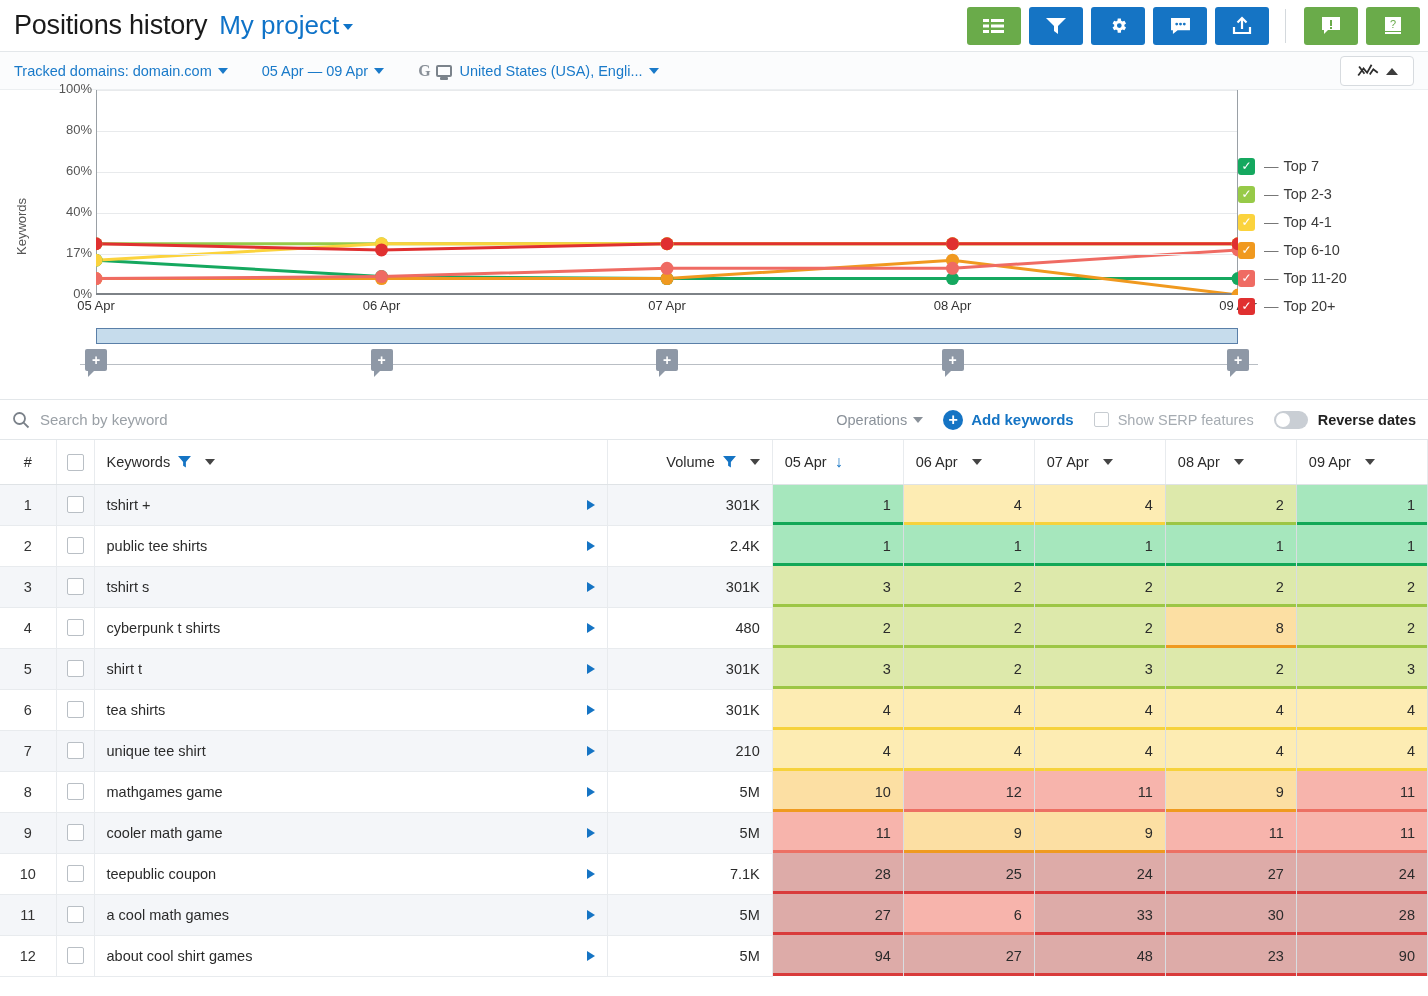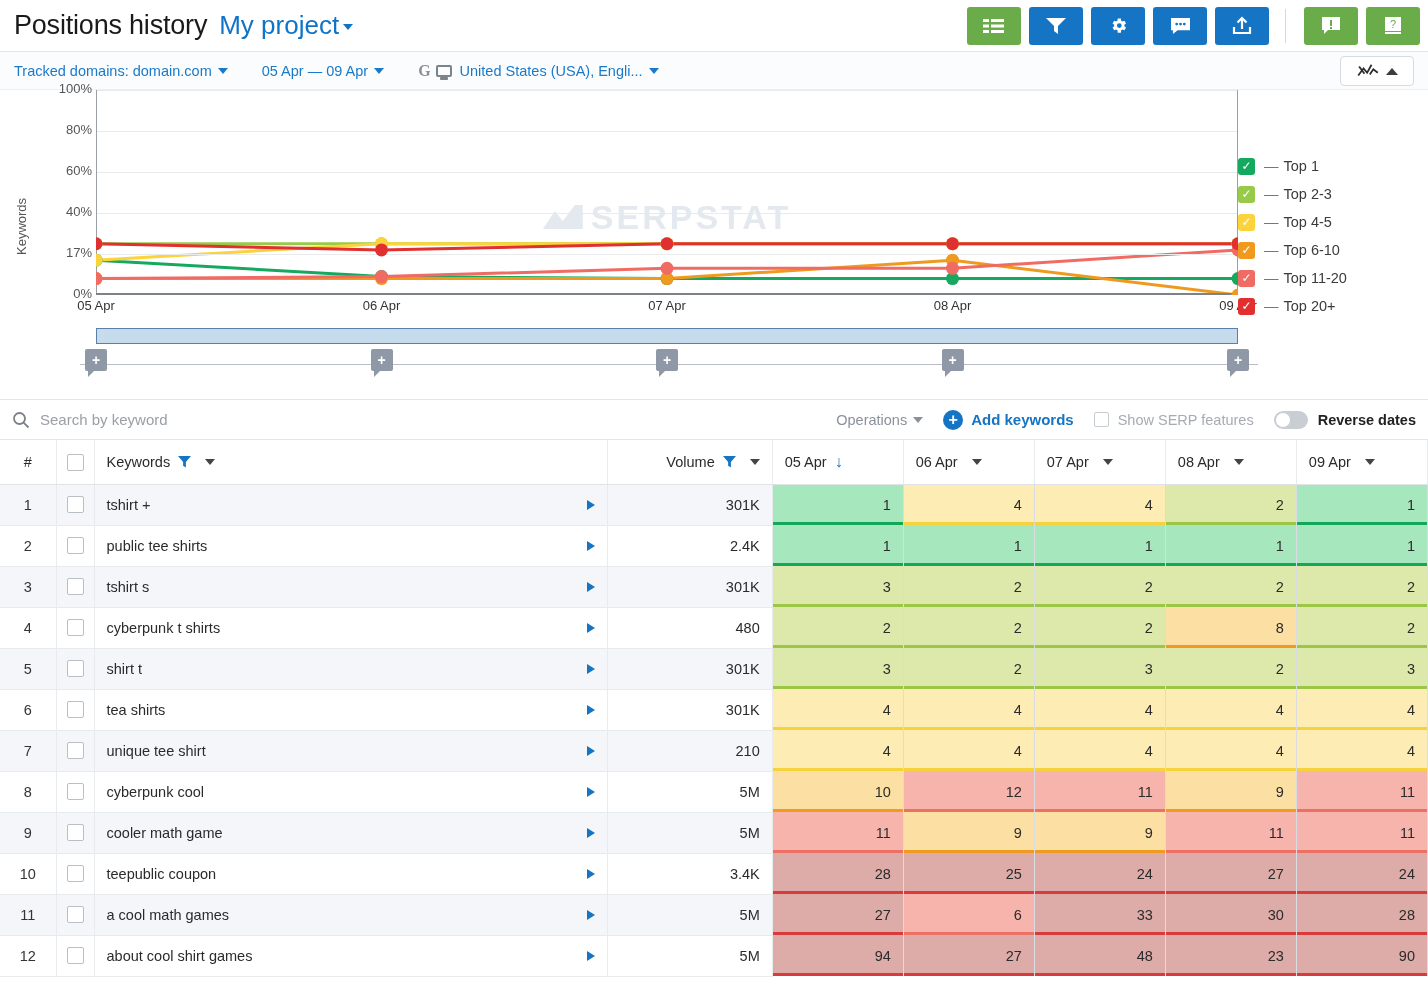--- a/index.html
+++ b/index.html
@@ -289,26 +289,20 @@
       <div class="ytick" style="top: 155px;">17%</div>
       <div class="ytick" style="top: 114px;">40%</div>
       <div class="ytick" style="top: 73px;">60%</div>
       <div class="ytick" style="top: 32px;">80%</div>
       <div class="ytick" style="top: -9px;">100%</div>
     </div>
   <div class="plot"><div class="gridline" style="top: 0px;"></div><div class="gridline" style="top: 41px;"></div><div class="gridline" style="top: 82px;"></div><div class="gridline" style="top: 123px;"></div><div class="gridline" style="top: 164px;"></div>
     <div class="axis-v"></div>
     <div class="axis-v-r"></div>
     <div class="axis-h"></div>
-    <div class="watermark">
-      <svg width="40" height="26" viewBox="0 0 40 26" fill="#e4e9ef">
-          <polygon points="0,24 12,6 20,16 32,0 40,0 40,24"></polygon>
-        </svg>
-      <span>SERPSTAT</span>
-    </div>
     <svg id="chart-svg" width="100%" height="205" viewBox="0 0 1142 205" preserveAspectRatio="none">
         <polyline points="0,170.15 285.5,186.55 571,188.6 856.5,188.6 1142,188.6" fill="none" stroke="#15a85f" stroke-width="3" vector-effect="non-scaling-stroke"></polyline>
         <polyline points="0,153.75 285.5,153.75 571,153.75 856.5,153.75 1142,153.75" fill="none" stroke="#97ca48" stroke-width="3" vector-effect="non-scaling-stroke"></polyline>
         <polyline points="0,170.15 285.5,153.75 571,153.75 856.5,153.75 1142,153.75" fill="none" stroke="#fbd33d" stroke-width="3" vector-effect="non-scaling-stroke"></polyline>
         <polyline points="0,188.6 285.5,188.6 571,188.6 856.5,170.15 1142,205" fill="none" stroke="#f0991f" stroke-width="3" vector-effect="non-scaling-stroke"></polyline>
         <polyline points="0,188.6 285.5,186.55 571,178.35 856.5,178.35 1142,159.9" fill="none" stroke="#ef6b63" stroke-width="3" vector-effect="non-scaling-stroke"></polyline>
         <polyline points="0,153.75 285.5,159.9 571,153.75 856.5,153.75 1142,153.75" fill="none" stroke="#e03030" stroke-width="3" vector-effect="non-scaling-stroke"></polyline>
       </svg>
     <svg id="chart-dots" width="100%" height="205" viewBox="0 0 1142 205" preserveAspectRatio="none" style="position:absolute;left:0;top:0">
         <ellipse cx="0" cy="170.15" rx="6.5" ry="6.5" transform="translate(0,0)" fill="#15a85f"></ellipse>
@@ -348,31 +342,31 @@
       <div class="xlab" style="left: 25%;">06 Apr</div>
       <div class="xlab" style="left: 50%;">07 Apr</div>
       <div class="xlab" style="left: 75%;">08 Apr</div>
       <div class="xlab" style="left: 100%;">09 Apr</div>
     </div>
 
   <div class="legend">
       <div class="lg-row">
         <span class="lg-box" style="background: rgb(21, 168, 95);">✓</span>
         <span class="lg-dash">—</span>
-        <span>Top 1</span>
+        <span>Top 7</span>
       </div>
       <div class="lg-row">
         <span class="lg-box" style="background: rgb(151, 202, 72);">✓</span>
         <span class="lg-dash">—</span>
         <span>Top 2-3</span>
       </div>
       <div class="lg-row">
         <span class="lg-box" style="background: rgb(251, 211, 61);">✓</span>
         <span class="lg-dash">—</span>
-        <span>Top 4-5</span>
+        <span>Top 4-1</span>
       </div>
       <div class="lg-row">
         <span class="lg-box" style="background: rgb(240, 153, 31);">✓</span>
         <span class="lg-dash">—</span>
         <span>Top 6-10</span>
       </div>
       <div class="lg-row">
         <span class="lg-box" style="background: rgb(239, 107, 99);">✓</span>
         <span class="lg-dash">—</span>
         <span>Top 11-20</span>
@@ -562,21 +556,21 @@
         <td class="vol-cell plain">210</td>
         <td class="pos-cell" style="background: rgb(253, 236, 179);"><span>4</span><span class="bar" style="background: rgb(246, 210, 60);"></span></td>
         <td class="pos-cell" style="background: rgb(253, 236, 179);"><span>4</span><span class="bar" style="background: rgb(246, 210, 60);"></span></td>
         <td class="pos-cell" style="background: rgb(253, 236, 179);"><span>4</span><span class="bar" style="background: rgb(246, 210, 60);"></span></td>
         <td class="pos-cell" style="background: rgb(253, 236, 179);"><span>4</span><span class="bar" style="background: rgb(246, 210, 60);"></span></td>
         <td class="pos-cell" style="background: rgb(253, 236, 179);"><span>4</span><span class="bar" style="background: rgb(246, 210, 60);"></span></td>
       </tr>
       <tr>
         <td class="cell-num plain">8</td>
         <td class="cell-chk plain"><span class="chk"></span></td>
-        <td class="kw-cell plain"><span>cyberpunk cool</span><span class="kw-arrow"></span></td>
+        <td class="kw-cell plain"><span>mathgames game</span><span class="kw-arrow"></span></td>
         <td class="vol-cell plain">5M</td>
         <td class="pos-cell" style="background: rgb(252, 223, 163);"><span>10</span><span class="bar" style="background: rgb(239, 154, 32);"></span></td>
         <td class="pos-cell" style="background: rgb(247, 180, 172);"><span>12</span><span class="bar" style="background: rgb(236, 112, 100);"></span></td>
         <td class="pos-cell" style="background: rgb(247, 180, 172);"><span>11</span><span class="bar" style="background: rgb(236, 112, 100);"></span></td>
         <td class="pos-cell" style="background: rgb(252, 223, 163);"><span>9</span><span class="bar" style="background: rgb(239, 154, 32);"></span></td>
         <td class="pos-cell" style="background: rgb(247, 180, 172);"><span>11</span><span class="bar" style="background: rgb(236, 112, 100);"></span></td>
       </tr>
       <tr>
         <td class="cell-num plain">9</td>
         <td class="cell-chk plain"><span class="chk"></span></td>
@@ -585,21 +579,21 @@
         <td class="pos-cell" style="background: rgb(247, 180, 172);"><span>11</span><span class="bar" style="background: rgb(236, 112, 100);"></span></td>
         <td class="pos-cell" style="background: rgb(252, 223, 163);"><span>9</span><span class="bar" style="background: rgb(239, 154, 32);"></span></td>
         <td class="pos-cell" style="background: rgb(252, 223, 163);"><span>9</span><span class="bar" style="background: rgb(239, 154, 32);"></span></td>
         <td class="pos-cell" style="background: rgb(247, 180, 172);"><span>11</span><span class="bar" style="background: rgb(236, 112, 100);"></span></td>
         <td class="pos-cell" style="background: rgb(247, 180, 172);"><span>11</span><span class="bar" style="background: rgb(236, 112, 100);"></span></td>
       </tr>
       <tr>
         <td class="cell-num plain">10</td>
         <td class="cell-chk plain"><span class="chk"></span></td>
         <td class="kw-cell plain"><span>teepublic coupon</span><span class="kw-arrow"></span></td>
-        <td class="vol-cell plain">3.4K</td>
+        <td class="vol-cell plain">7.1K</td>
         <td class="pos-cell" style="background: rgb(221, 171, 168);"><span>28</span><span class="bar" style="background: rgb(217, 59, 59);"></span></td>
         <td class="pos-cell" style="background: rgb(221, 171, 168);"><span>25</span><span class="bar" style="background: rgb(217, 59, 59);"></span></td>
         <td class="pos-cell" style="background: rgb(221, 171, 168);"><span>24</span><span class="bar" style="background: rgb(217, 59, 59);"></span></td>
         <td class="pos-cell" style="background: rgb(221, 171, 168);"><span>27</span><span class="bar" style="background: rgb(217, 59, 59);"></span></td>
         <td class="pos-cell" style="background: rgb(221, 171, 168);"><span>24</span><span class="bar" style="background: rgb(217, 59, 59);"></span></td>
       </tr>
       <tr>
         <td class="cell-num plain">11</td>
         <td class="cell-chk plain"><span class="chk"></span></td>
         <td class="kw-cell plain"><span>a cool math games</span><span class="kw-arrow"></span></td>

